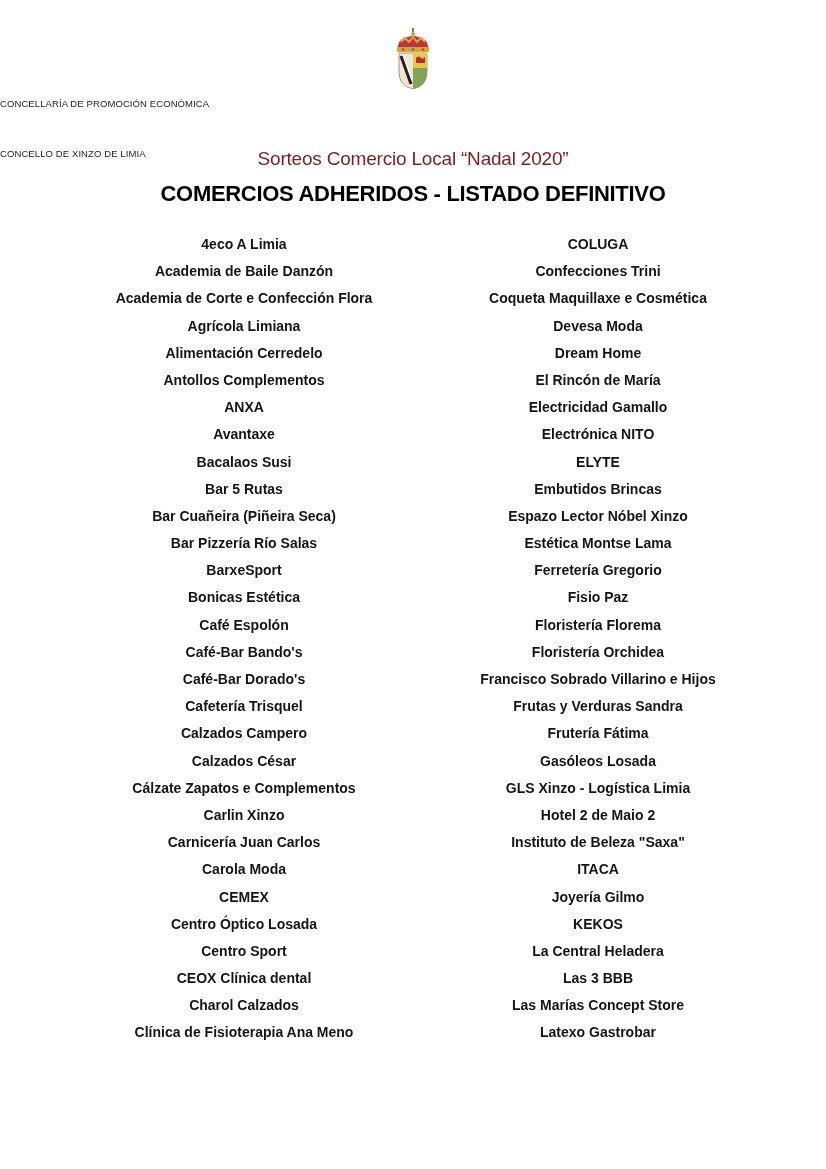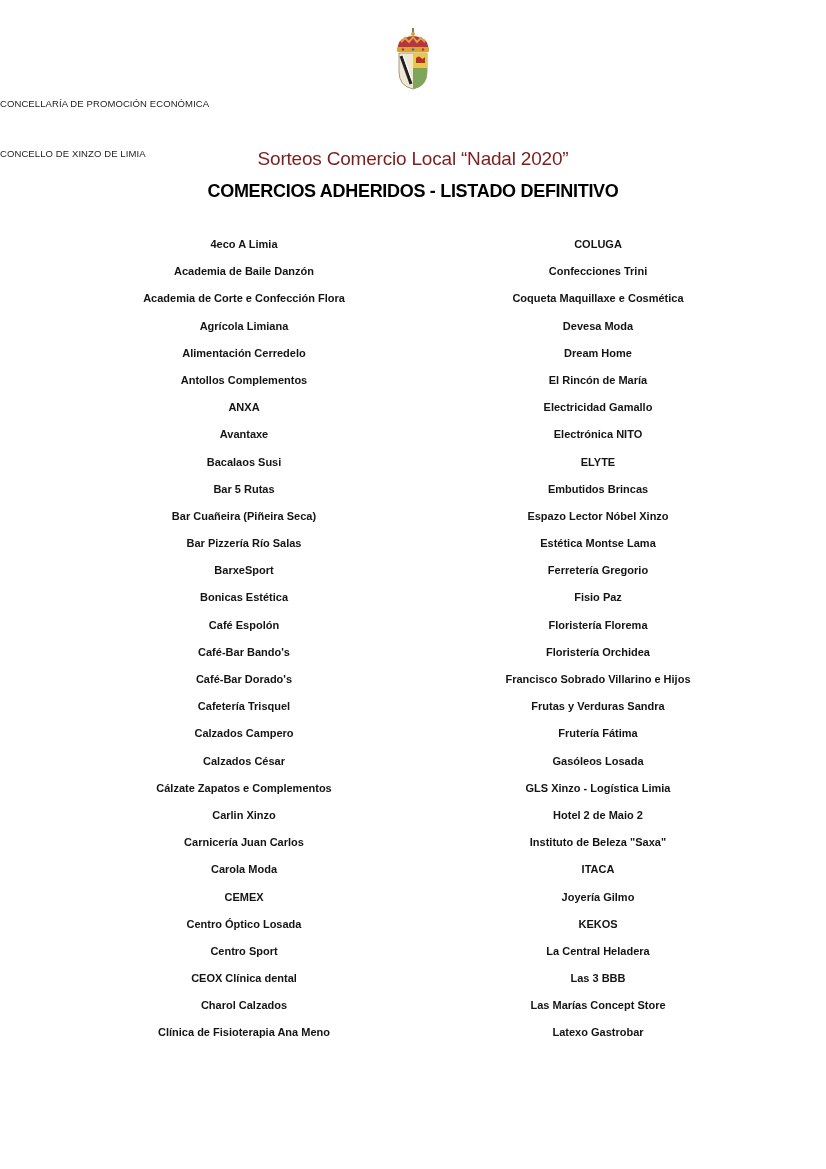--- a/index.html
+++ b/index.html
@@ -15,30 +15,30 @@
       font-size: 9.5px; letter-spacing: 0.1px; color: #222;
     }
     .org.l1 { top: 98px; }
     .org.l2 { top: 110px; margin-top: 38px; }
     .subtitle {
       position: absolute; left: 0; top: 148px; width: 826px; text-align: center;
       font-size: 19px; color: #7f1d1d; letter-spacing: -0.2px;
     }
     .title {
       position: absolute; left: 0; top: 181px; width: 826px; text-align: center;
-      font-size: 18px; font-weight: bold; color: #000; letter-spacing: -0.3px;
+      font-size: 22px; font-weight: bold; color: #000; letter-spacing: -0.3px;
     }
     .col {
       position: absolute; top: 234px; list-style: none; margin: 0; padding: 0;
     }
     .col.left { left: 84px; width: 320px; }
     .col.right { left: 448px; width: 300px; }
     .col li {
       height: 27.2px; line-height: 20px; text-align: center;
-      font-size: 11px; font-weight: bold; color: #141414; white-space: nowrap;
+      font-size: 14px; font-weight: bold; color: #141414; white-space: nowrap;
     }
   </style>
 </head>
 <body>
 
 <svg class="crest" viewBox="0 0 40 62">
   <rect x="19" y="0" width="2" height="6" fill="#8a7a50"></rect>
   <circle cx="20" cy="6" r="2" fill="#c9a64a"></circle>
   <path d="M5 22 Q4 12 12 10 Q20 6 28 10 Q36 12 35 22 Z" fill="#b8324a"></path>
   <path d="M8 14 L12 10 L16 14 L20 9 L24 14 L28 10 L32 14" stroke="#d9a530" stroke-width="2" fill="none"></path>

